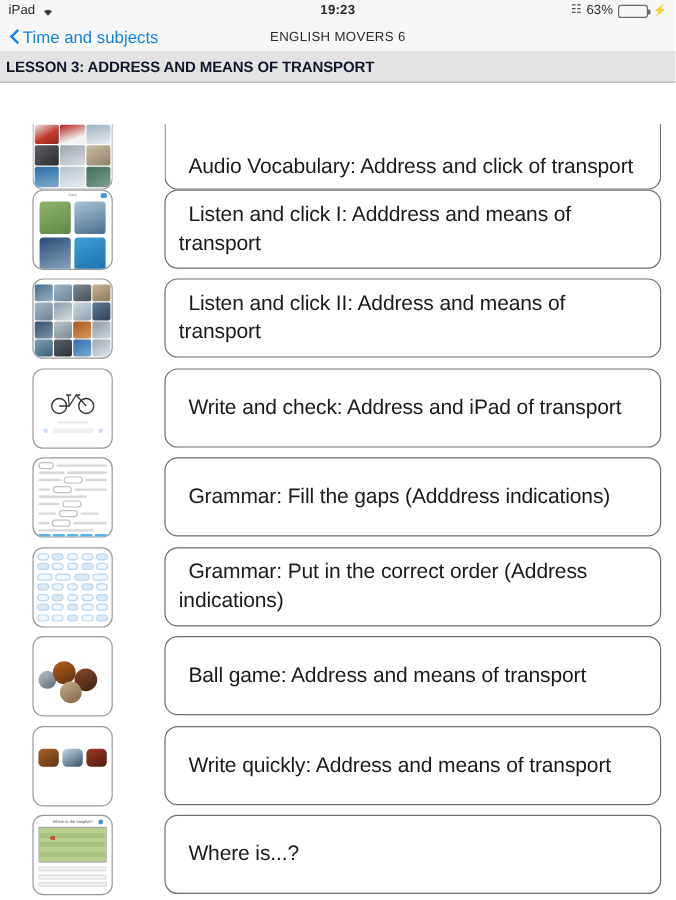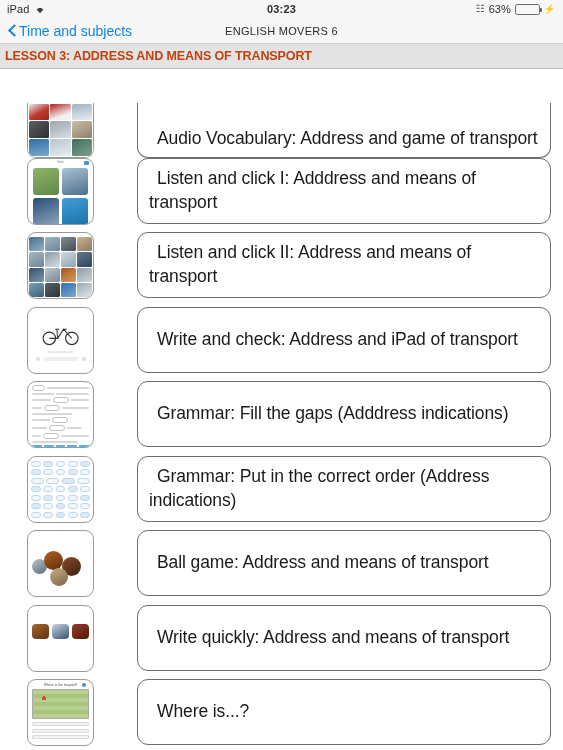--- a/index.html
+++ b/index.html
@@ -73,21 +73,21 @@
     font-size: 11px; color: #2a2a2a; letter-spacing: .3px;
   }
 
   
   .section-header {
     height: 25px;
     background: #e3e3e3;
     border-bottom: 1px solid #b9b9b9;
     display: flex; align-items: center;
     padding-left: 5px;
-    font-size: 12.5px; font-weight: bold; color: #c2410c;
+    font-size: 12.5px; font-weight: bold; color: #0f172a;
     letter-spacing: -0.1px;
   }
 
   
   .list {
     position: absolute;
     top: 83px; left: 0; right: 0; bottom: 0;
     overflow: hidden;
     background: #fff;
   }
@@ -200,21 +200,21 @@
 
 <div class="status-bar">
   <div class="sb-left">
     <span class="sb-device">iPad</span>
     <span class="wifi-icon">
       <svg width="12" height="10" viewBox="0 0 12 10">
         <path d="M6 9.2 L2.6 5.4 A5 5 0 0 1 9.4 5.4 Z" fill="#3a3a3a"></path>
       </svg>
     </span>
   </div>
-  <div class="sb-center">03:23</div>
+  <div class="sb-center">19:23</div>
   <div class="sb-right">
     <span class="bt-icon">☷</span>
     <span class="sb-batt-pct">63%</span>
     <span class="battery">
       <span class="battery-fill" id="batt-fill" style="width: 73%;"></span>
     </span>
     <span class="charge-bolt">⚡</span>
   </div>
 </div>
 
@@ -238,21 +238,21 @@
         <div class="ph" style="background:linear-gradient(170deg,#9fb4c4,#e7ecef)"></div>
         <div class="ph" style="background:linear-gradient(140deg,#5d5f63,#2b2d30)"></div>
         <div class="ph" style="background:linear-gradient(160deg,#9aa6b0,#d9dee2)"></div>
         <div class="ph" style="background:linear-gradient(150deg,#cdbfa6,#8d7f68)"></div>
         <div class="ph" style="background:linear-gradient(170deg,#2e6fa8,#7ea8c9)"></div>
         <div class="ph" style="background:linear-gradient(160deg,#b8c4cc,#e8eef1)"></div>
         <div class="ph" style="background:linear-gradient(150deg,#3f6d5c,#7fa08e)"></div>
       </div>
     </div>
     <div class="card">
-      <span class="card-text">Audio Vocabulary: Address and game of transport</span>
+      <span class="card-text">Audio Vocabulary: Address and click of transport</span>
     </div>
   </div>
 
   <div class="row">
     <div class="thumb">
       <div class="tb-head">
           <span>Mark</span>
           <span class="dot"></span>
         </div>
       <div class="grid2 g2" style="padding-top:2px">

